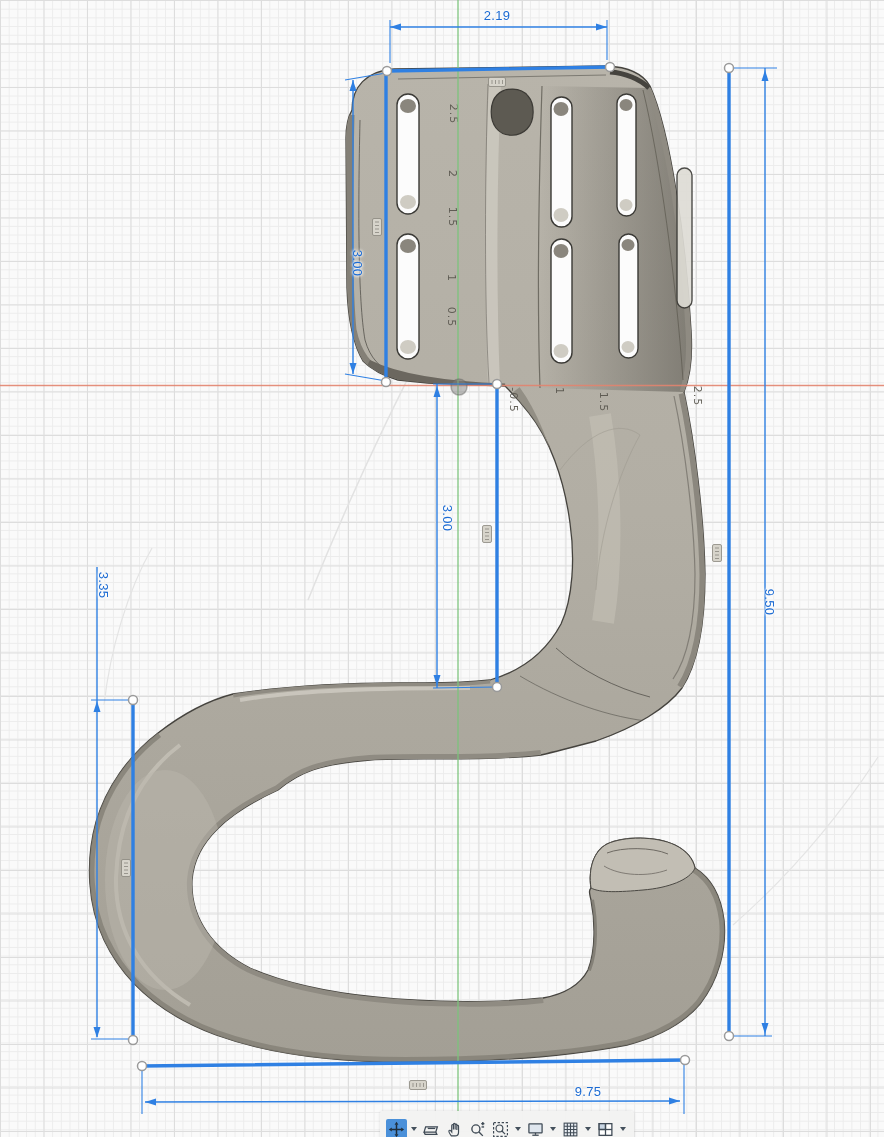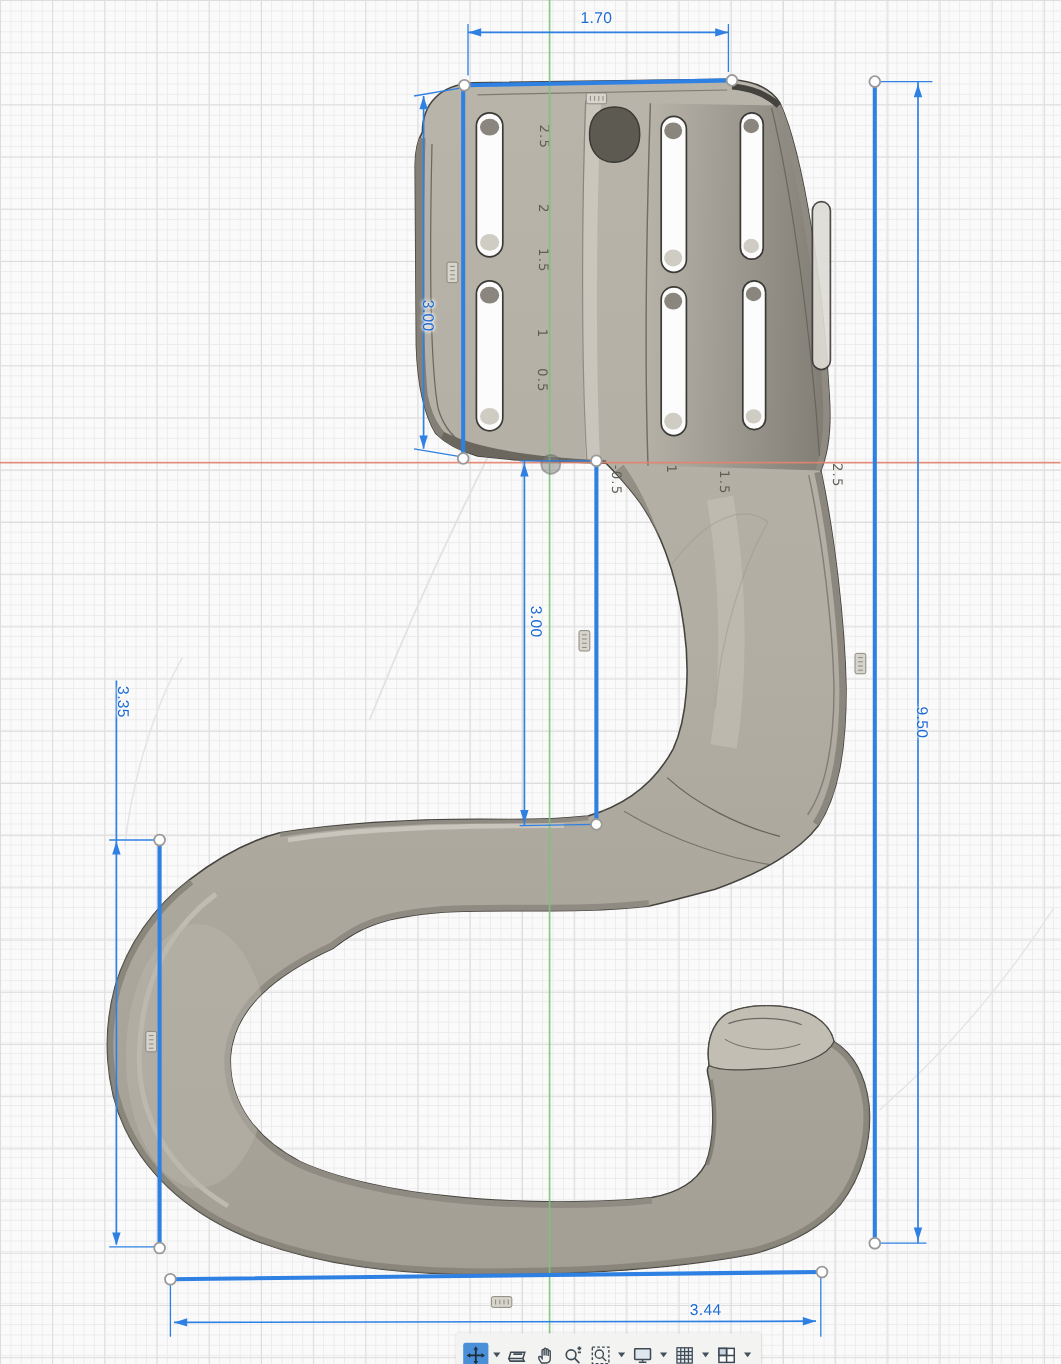--- a/index.html
+++ b/index.html
@@ -279,26 +279,26 @@
     <circle cx="497" cy="687" r="4.5"></circle>
     <circle cx="133" cy="700" r="4.5"></circle>
     <circle cx="133" cy="1040" r="4.5"></circle>
     <circle cx="142" cy="1066" r="4.5"></circle>
     <circle cx="685" cy="1060" r="4.5"></circle>
     <circle cx="729" cy="1036" r="4.5"></circle>
   </g>
 </svg>
 
 <div id="dim-labels">
-    <div class="dim-label" style="left: 497px; top: 15px;">1.70</div>
+    <div class="dim-label" style="left: 497px; top: 15px;">2.19</div>
     <div class="dim-label rot" style="left: 357px; top: 263px;">3.00</div>
     <div class="dim-label rot" style="left: 447px; top: 518px;">3.00</div>
     <div class="dim-label rot" style="left: 769px; top: 602px;">9.50</div>
     <div class="dim-label rot" style="left: 103px; top: 585px;">3.35</div>
-    <div class="dim-label" style="left: 588px; top: 1091px;">3.44</div>
+    <div class="dim-label" style="left: 588px; top: 1091px;">9.75</div>
   </div>
 
 <div id="toolbar">
     <div class="tb-item active">
       <svg viewBox="0 0 16 16">
         <g stroke="#1f2c38" stroke-width="1.4">
           <line x1="8" y1="3.4" x2="8" y2="12.6"></line>
           <line x1="3.4" y1="8" x2="12.6" y2="8"></line>
         </g>
         <g fill="#1f2c38">

